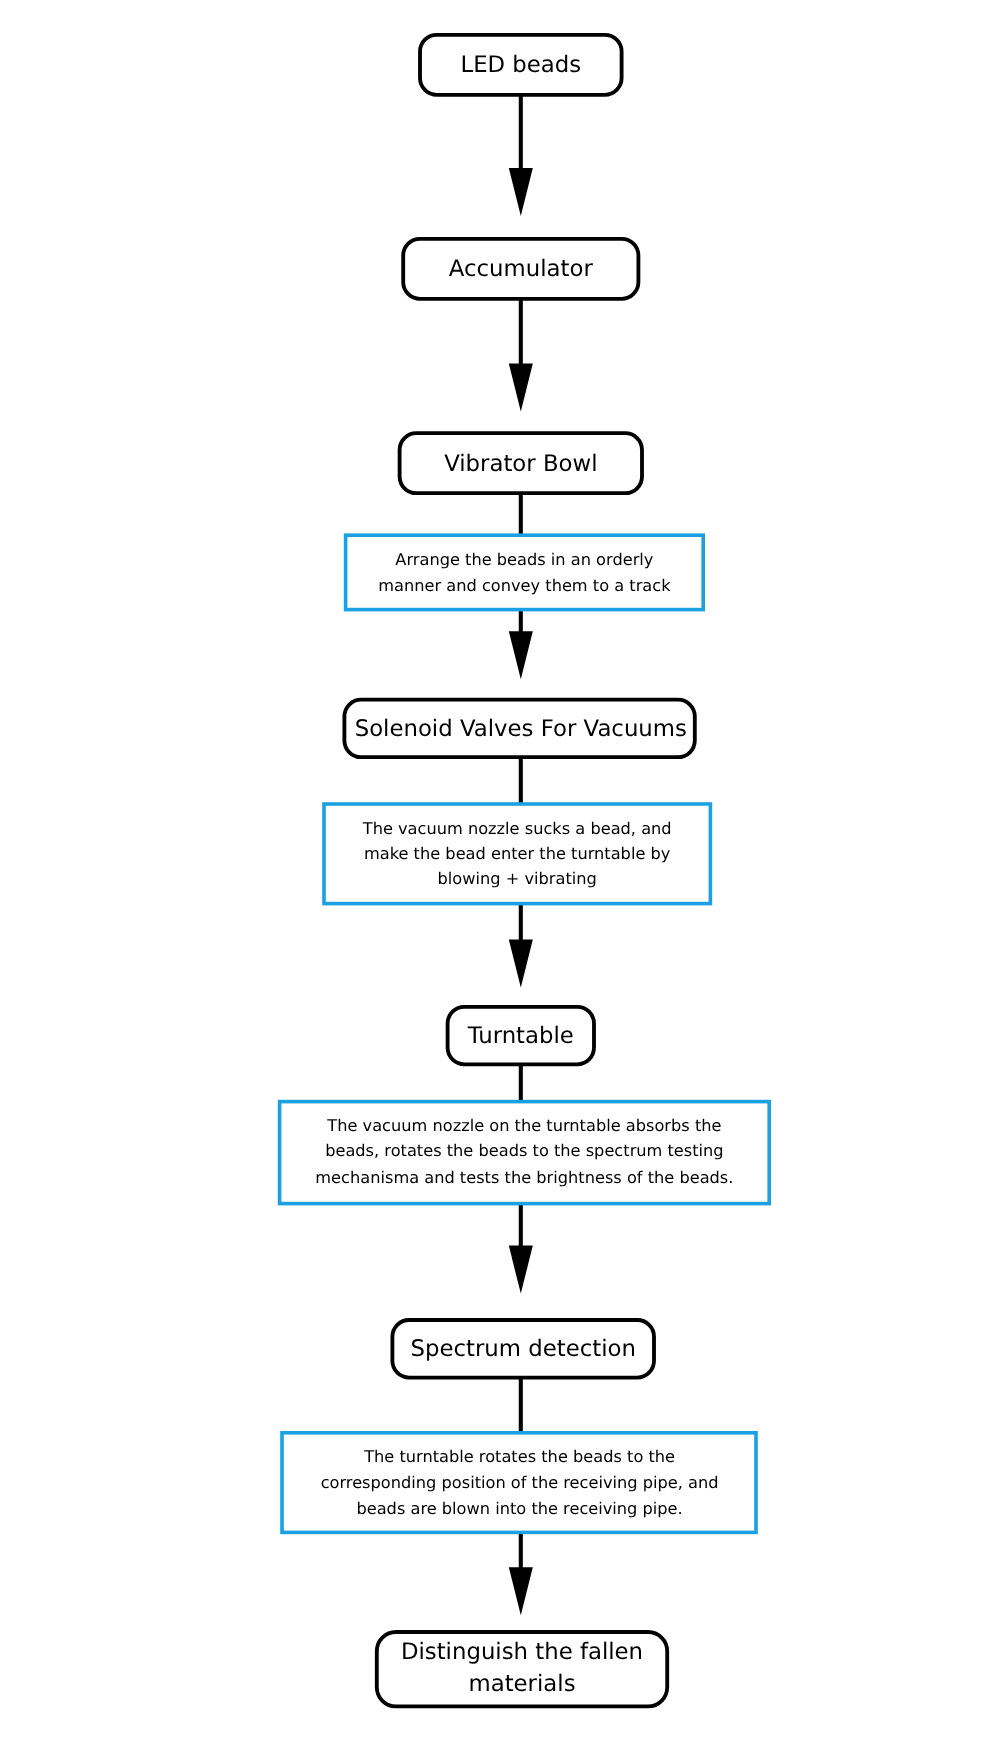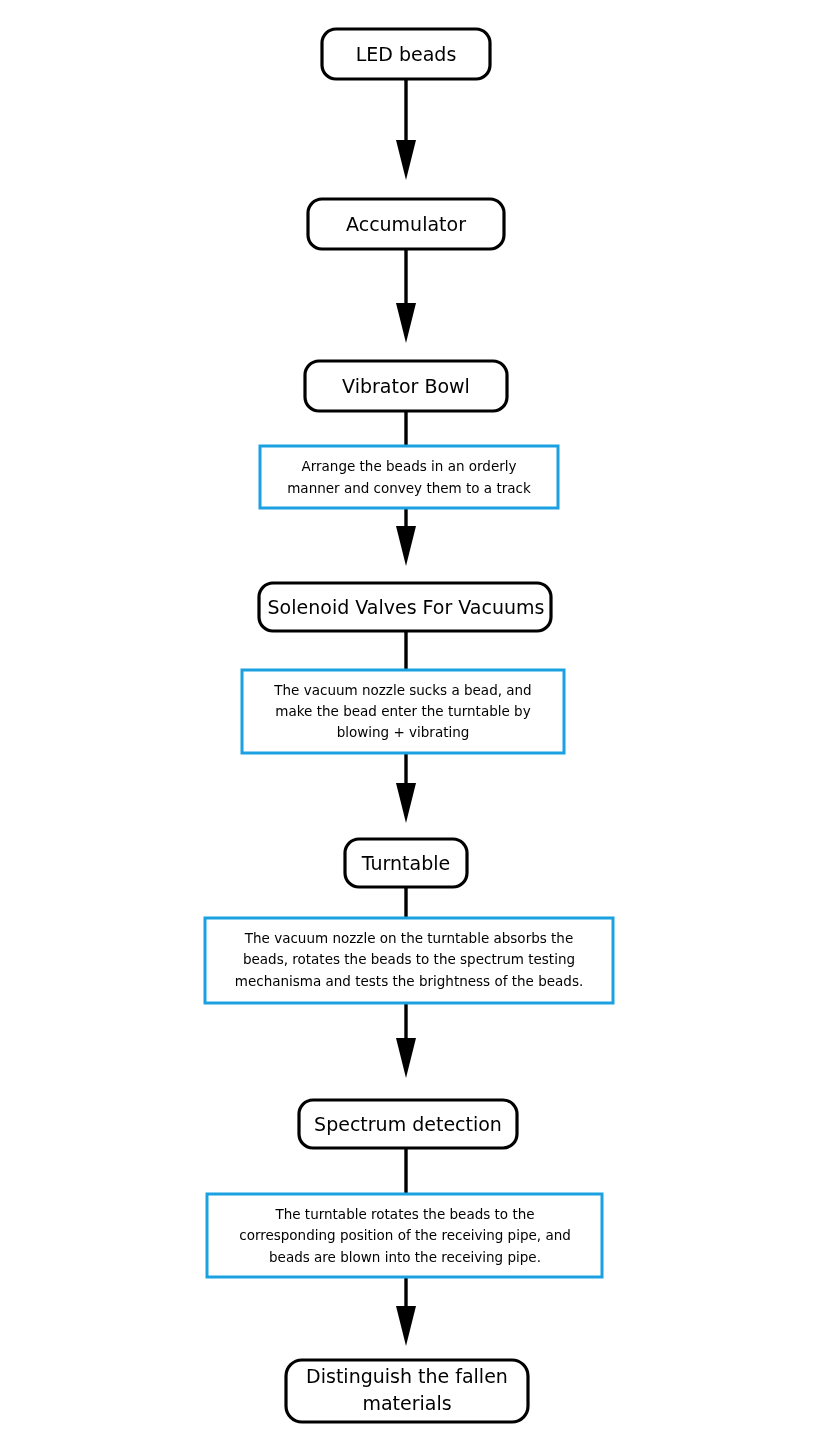--- a/index.html
+++ b/index.html
@@ -11,20 +11,21 @@
     width: 822px;
     height: 1448px;
     font-family: "DejaVu Sans", "Liberation Sans", sans-serif;
     overflow: hidden;
   }
   #flowchart-root {
     position: relative;
     width: 774px;
     height: 1448px;
     background: #ffffff;
+    margin-left: 28px;
   }
   svg#flow-svg {
     position: absolute;
     top: 0;
     left: 0;
     width: 822px;
     height: 1448px;
     display: block;
   }
   .node-shape {

